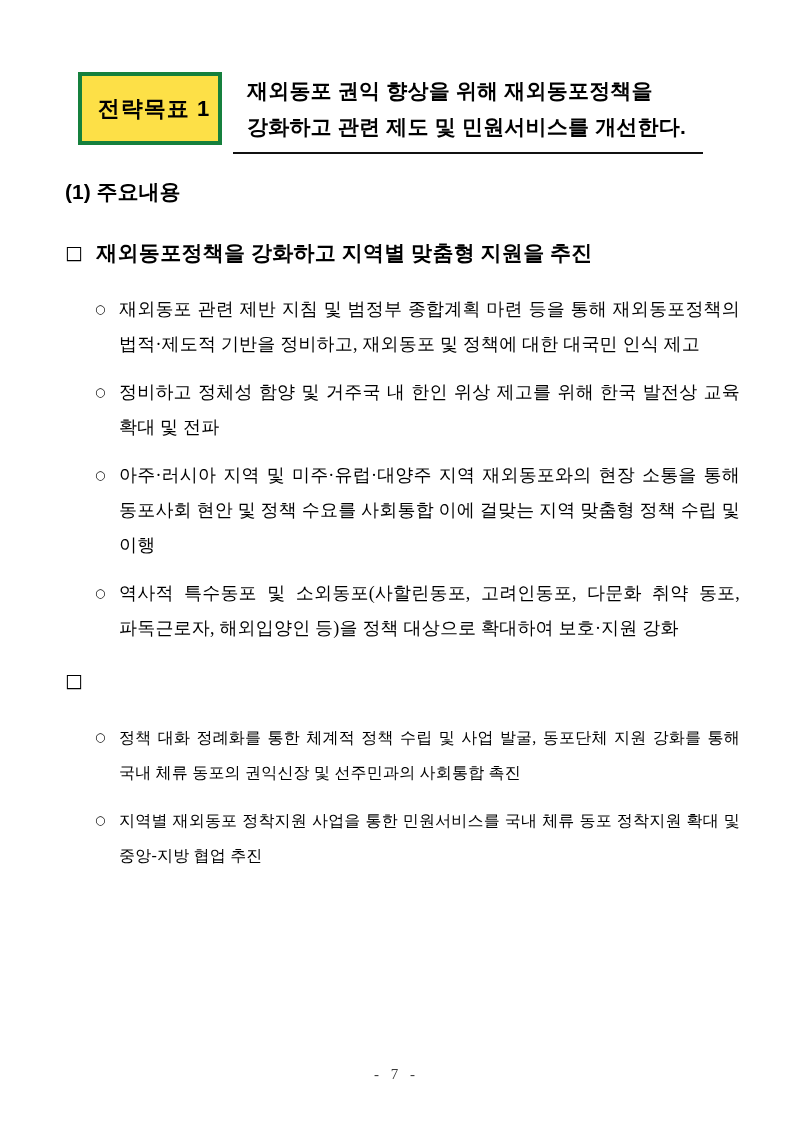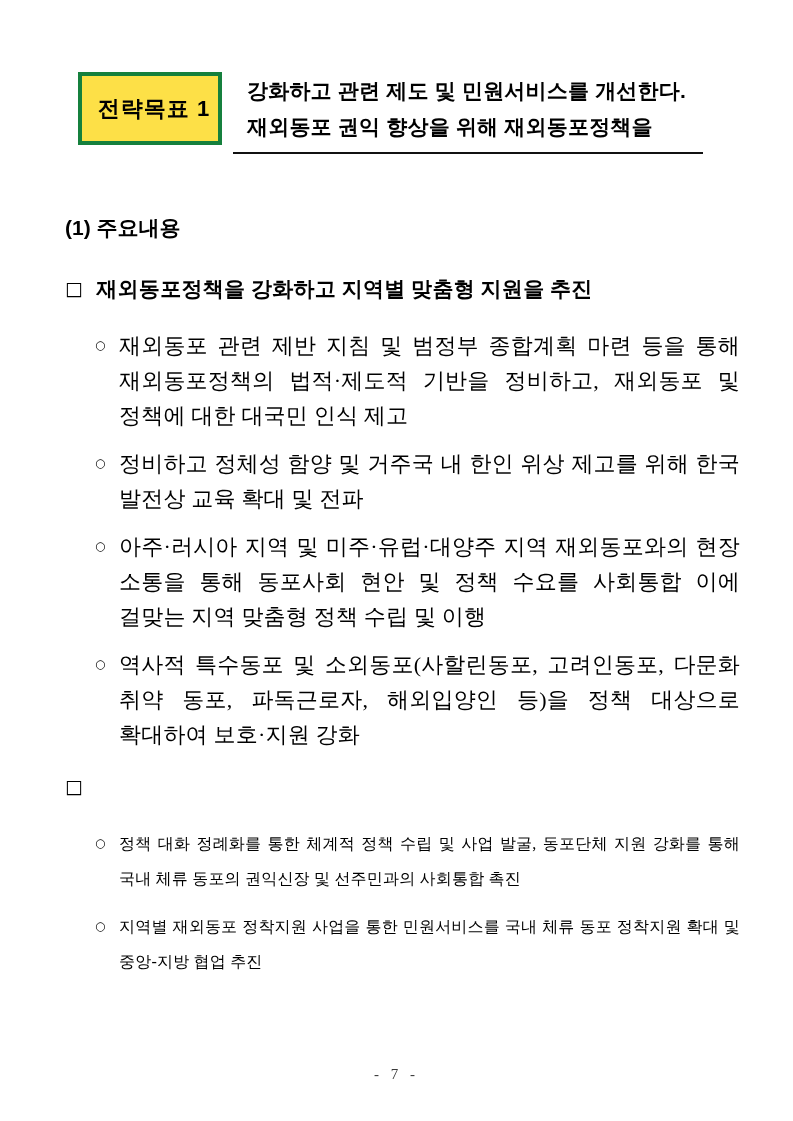--- a/index.html
+++ b/index.html
@@ -43,21 +43,21 @@
     padding: 1px 0 7px 14px;
     font-family: "Liberation Sans", "DejaVu Sans", sans-serif;
     font-weight: bold;
     font-size: 21px;
     line-height: 36px;
     letter-spacing: 0.2px;
   }
 
   
   .section-heading {
-    margin-top: 60px;
+    margin-top: 24px;
     font-family: "Liberation Sans", "DejaVu Sans", sans-serif;
     font-weight: bold;
     font-size: 21px;
     line-height: 27px;
   }
 
   
   .block-heading {
     display: flex;
     align-items: baseline;
@@ -82,21 +82,21 @@
   .item + .item { margin-top: 13px; }
   .item .circ {
     font-family: "DejaVu Sans", sans-serif;
     font-size: 12px;
     line-height: 35px;
     width: 24px;
     flex: 0 0 auto;
   }
   .item p {
     flex: 1;
-    font-size: 22px;
+    font-size: 18px;
     line-height: 35px;
     text-align: justify;
     word-break: keep-all;
     letter-spacing: 0.2px;
   }
   .items-2 .item p { font-size: 16px; }
 
   
   .footer {
     position: absolute;
@@ -112,22 +112,22 @@
 </head>
 <body>
 
 <div class="page">
 
   <div class="header">
     <div class="goal-box">
       <span>전략목표 1</span>
     </div>
     <div class="title-wrap">
+      <div class="title-line">재외동포 권익 향상을 위해 재외동포정책을</div>
       <div class="title-line">강화하고 관련 제도 및 민원서비스를 개선한다.</div>
-      <div class="title-line">재외동포 권익 향상을 위해 재외동포정책을</div>
     </div>
   </div>
 
   <div class="section-heading">(1) 주요내용</div>
 
   <div class="block">
     <div class="block-heading bh-1">
       <span class="sq">□</span>
       <span>재외동포정책을 강화하고 지역별 맞춤형 지원을 추진</span>
     </div>

